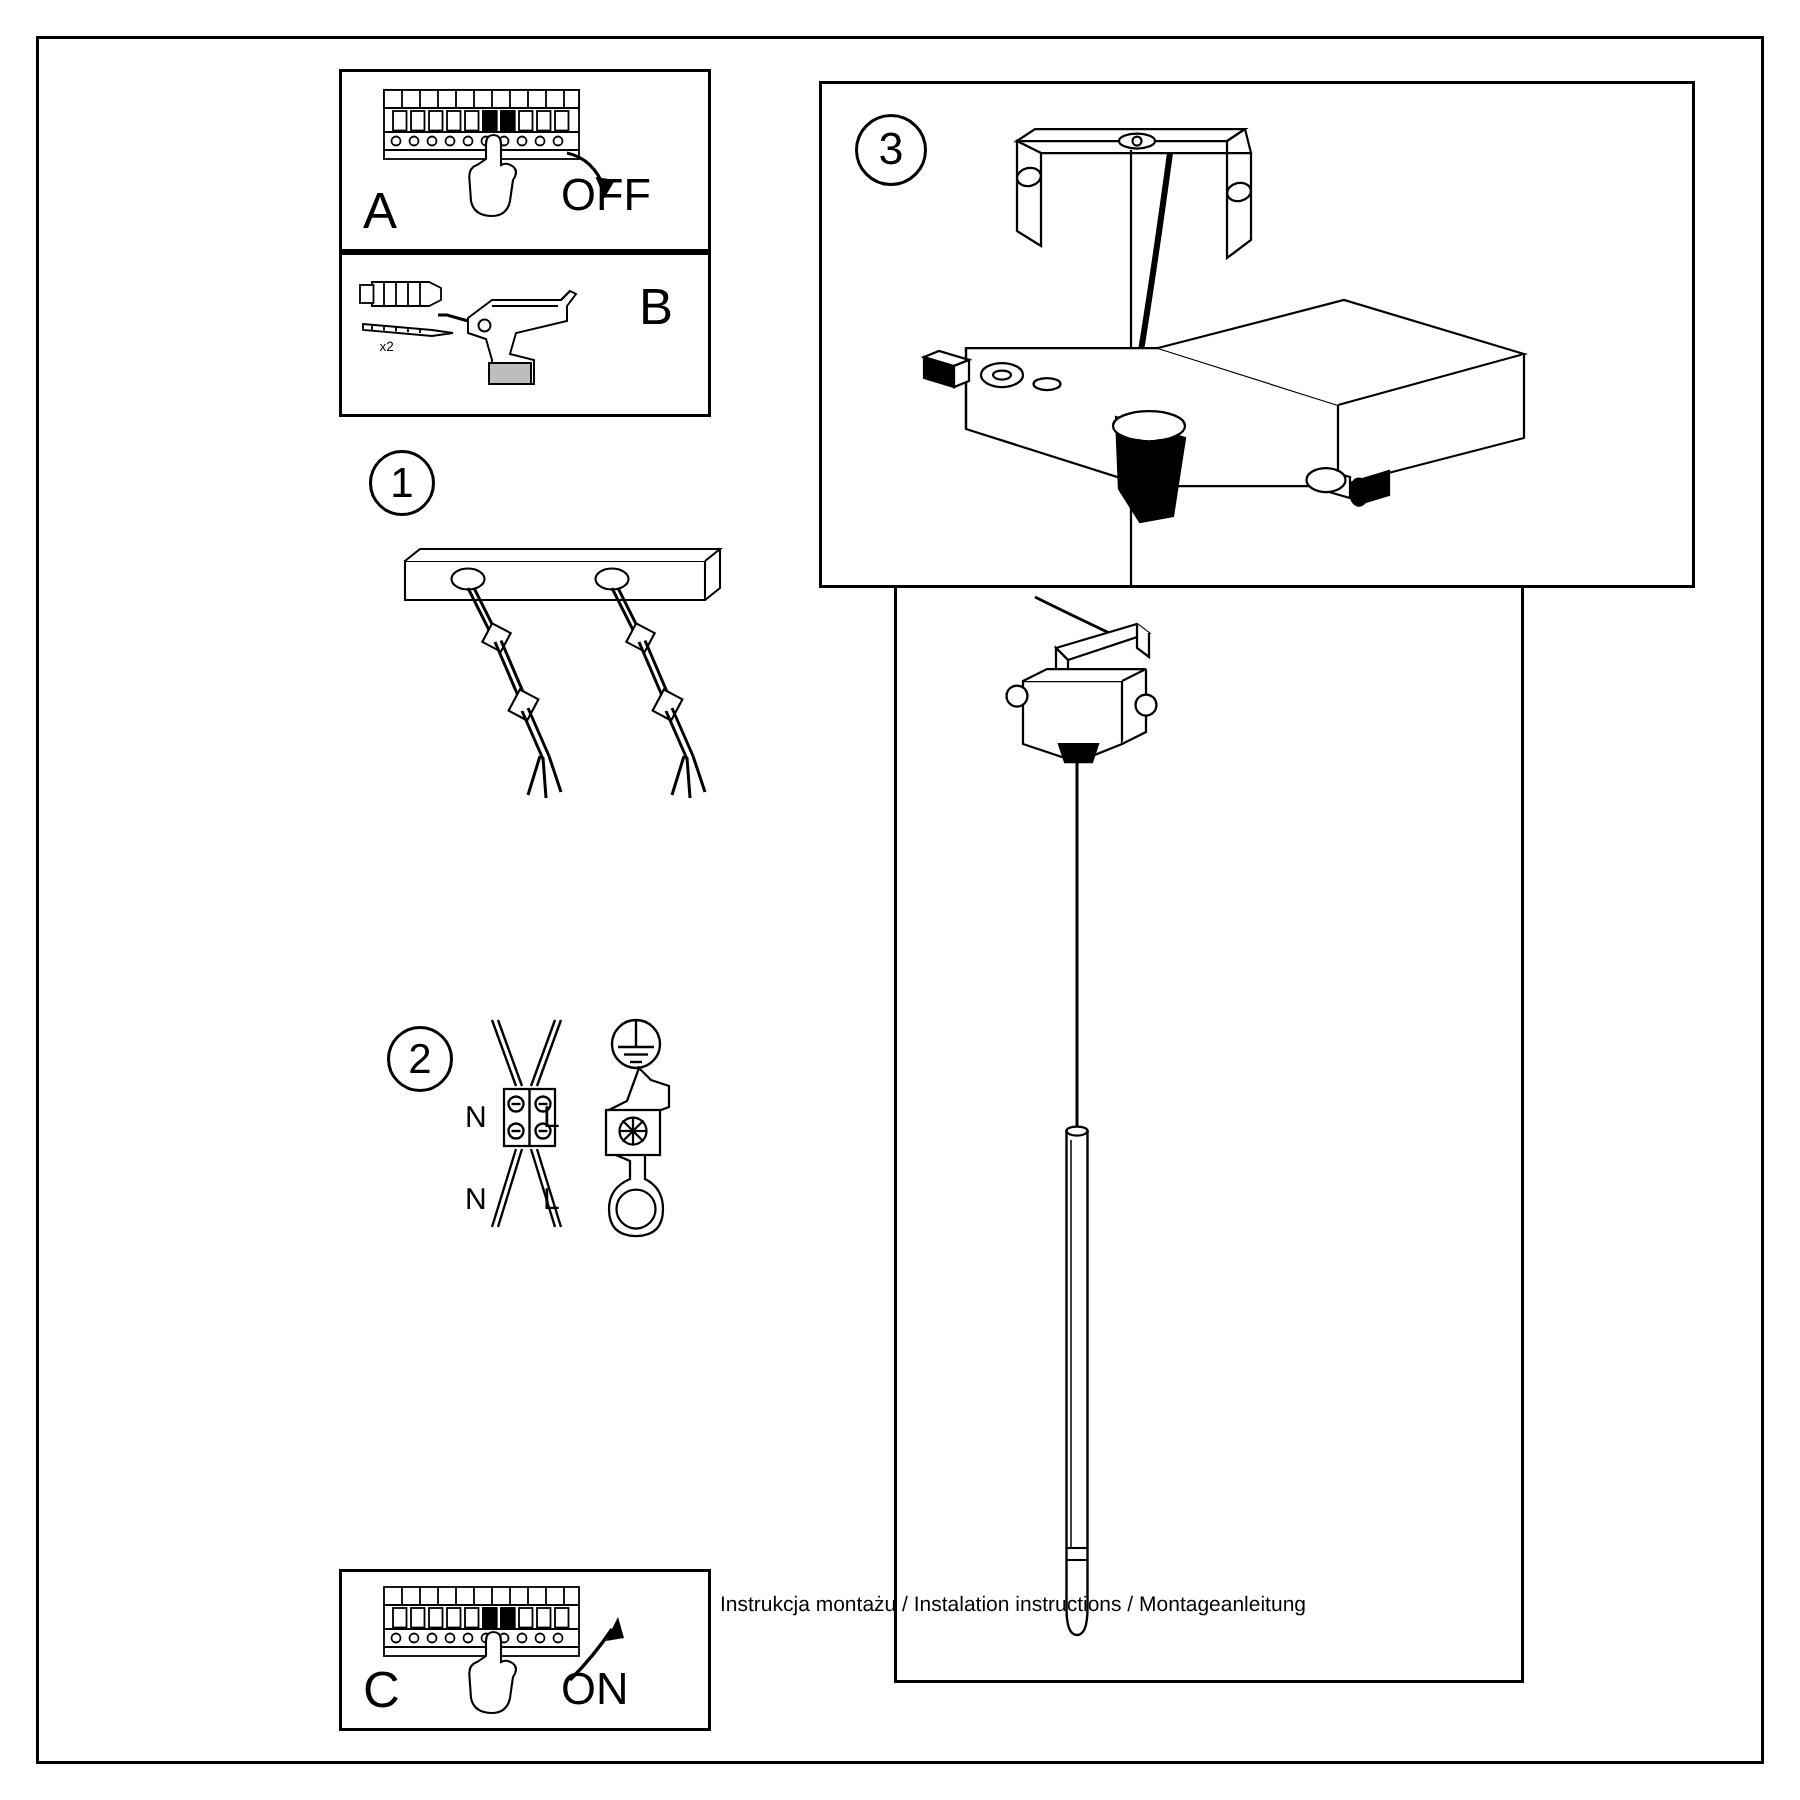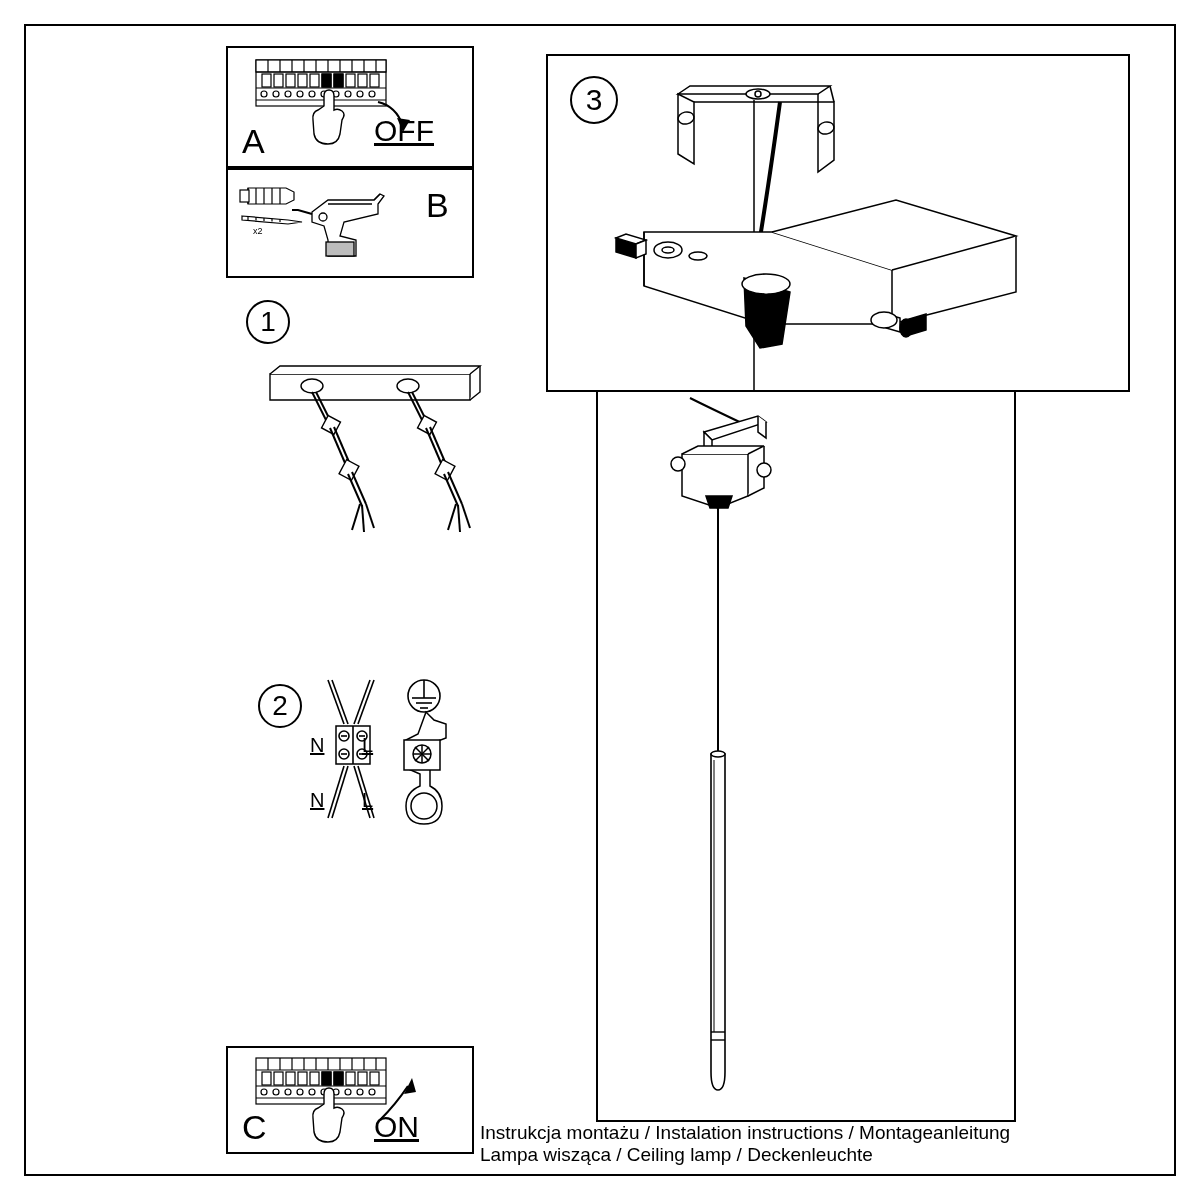--- a/index.html
+++ b/index.html
@@ -55,27 +55,26 @@
   .big-letter {
     position: absolute;
     font-size: 34px;
     font-weight: normal;
     line-height: 1;
   }
   .label-text {
     position: absolute;
     font-size: 30px;
     line-height: 1;
-    text-decoration: underline;
   }
   .footer {
     position: absolute;
     left: 480px;
-    top: 1122px;
-    font-size: 19px;
+    top: 1058px;
+    font-size: 14px;
     line-height: 22px;
   }
   svg { display: block; }
   .ln { stroke: #000; fill: none; }
 </style>
 </head>
 <body>
 
 <div class="sheet">
 
@@ -385,16 +384,15 @@
         <path d="M152 72 Q168 56 180 38" class="ln" stroke-width="2.2"></path>
         <polygon points="184,30 176,46 188,44" fill="#000"></polygon>
       </g>
     </svg>
     <div class="big-letter" style="left:14px; top:62px;">C</div>
     <div class="label-text" style="left:146px; top:64px;">ON</div>
   </div>
 
   <div class="footer">
     <div>Instrukcja montażu / Instalation instructions / Montageanleitung</div>
-    <div>Lampa wisząca / Ceiling lamp / Deckenleuchte</div>
   </div>
 
 </div>
 
 </body></html>

